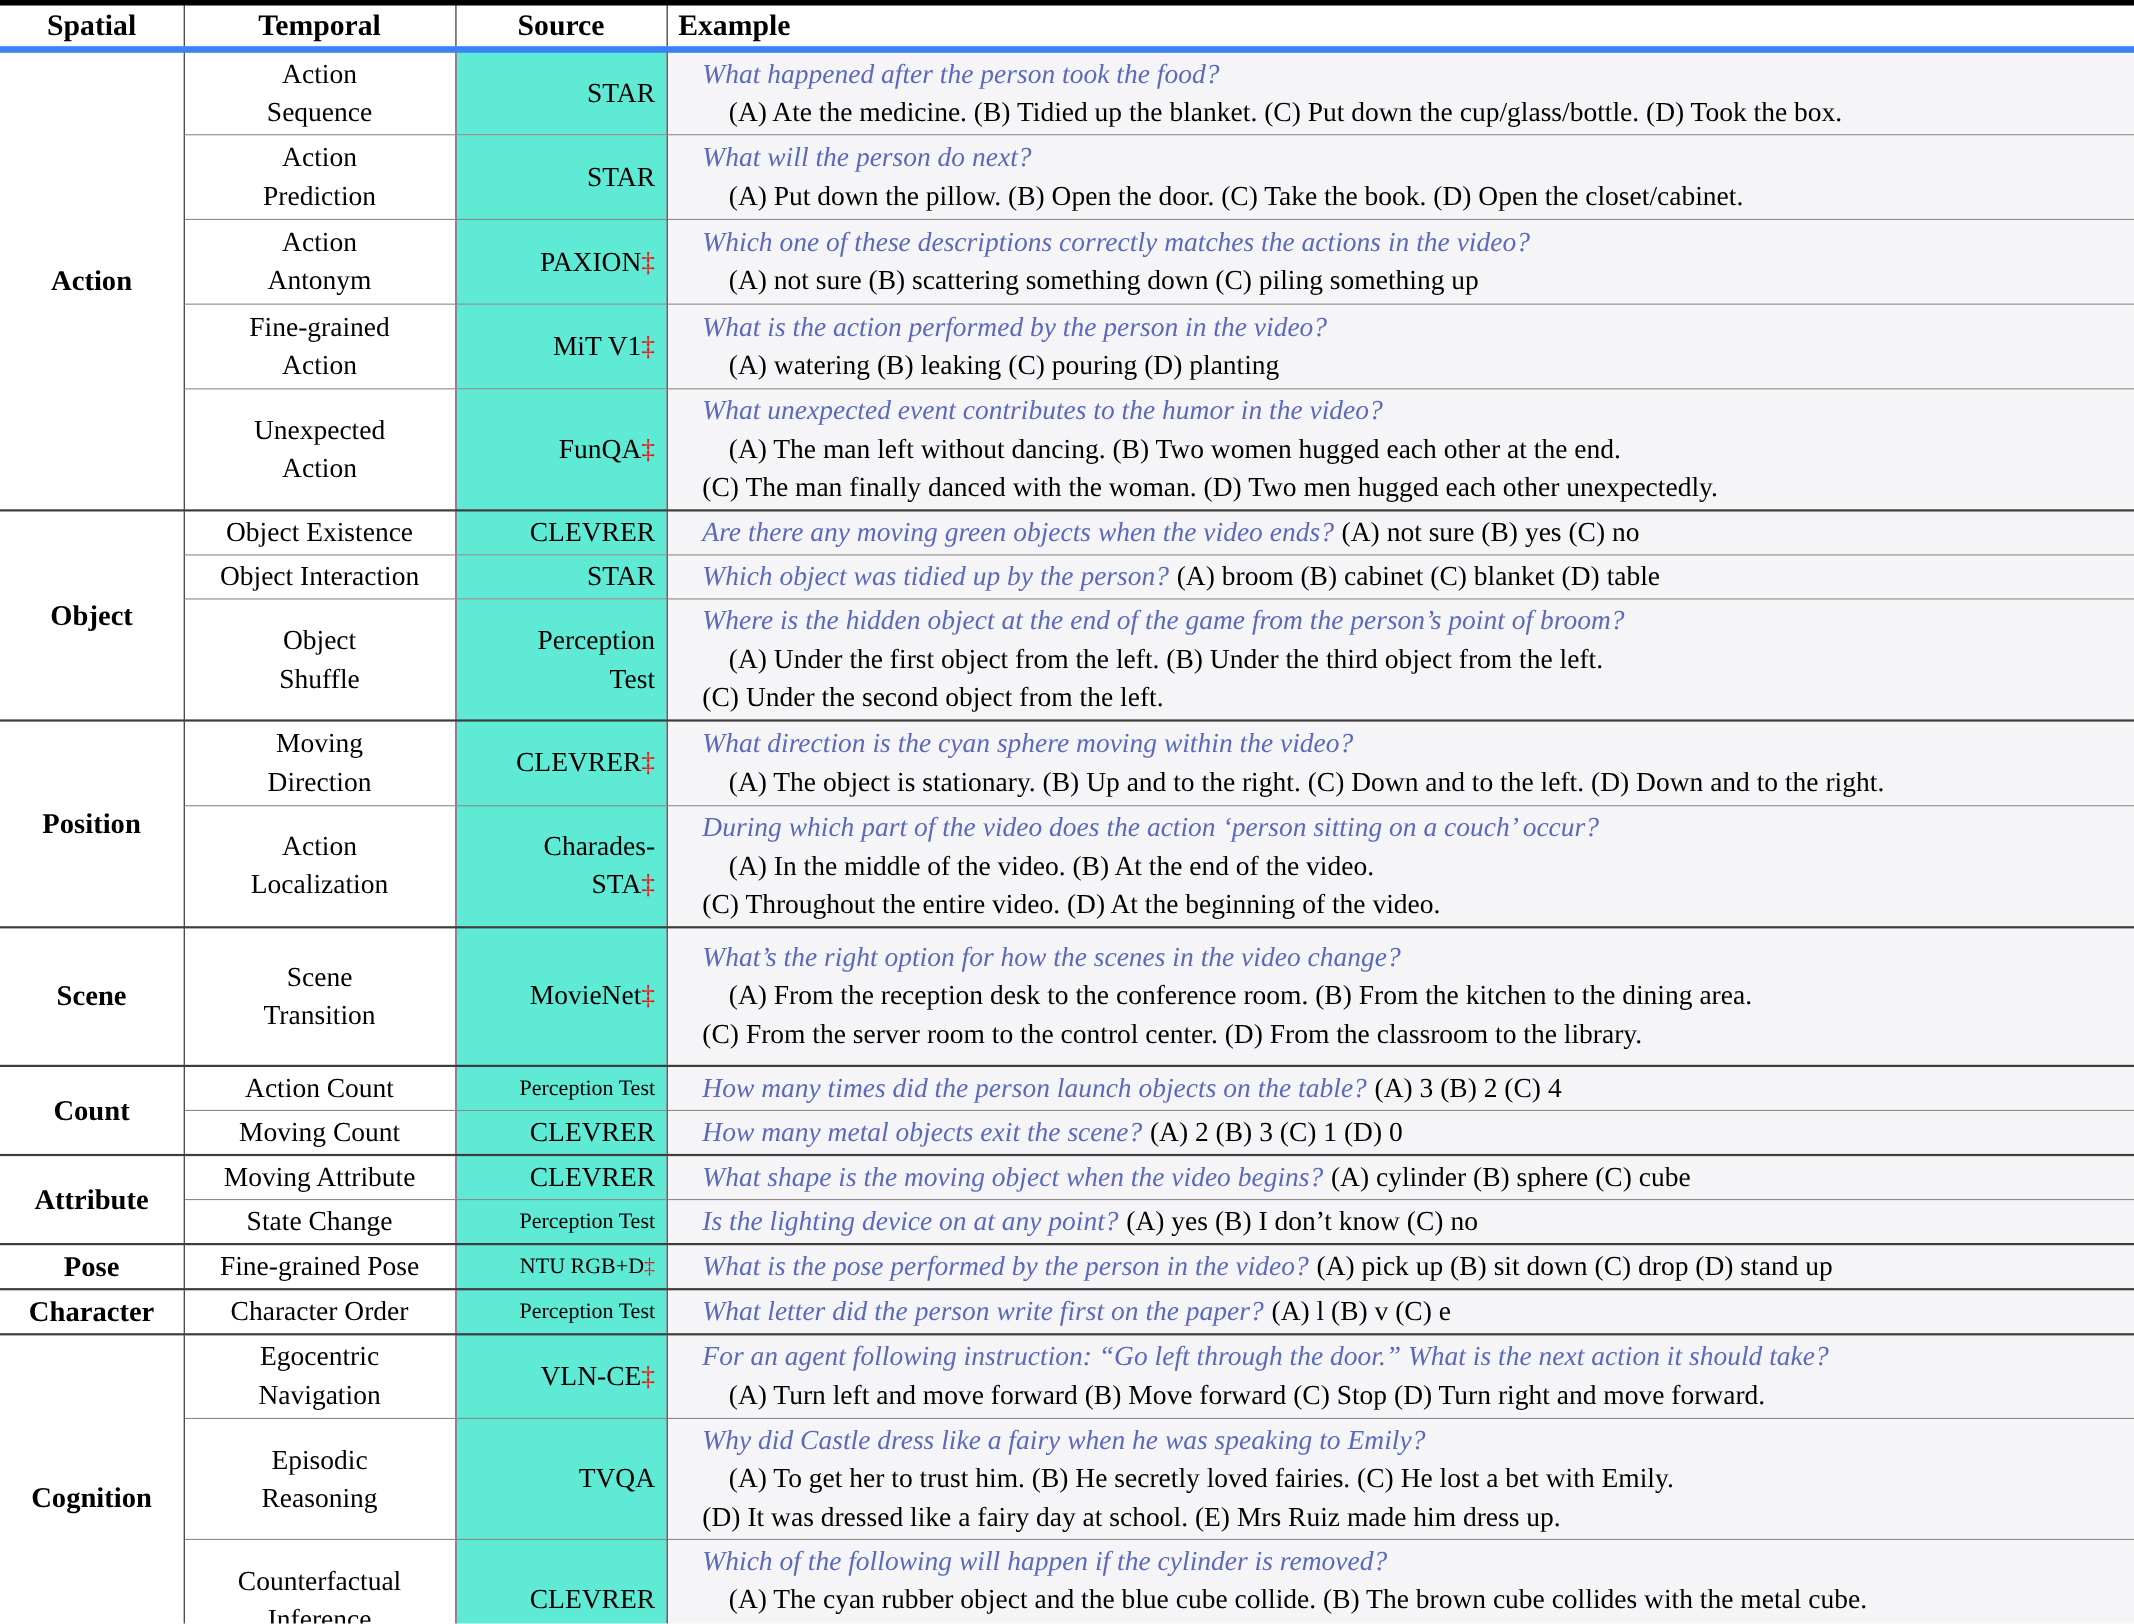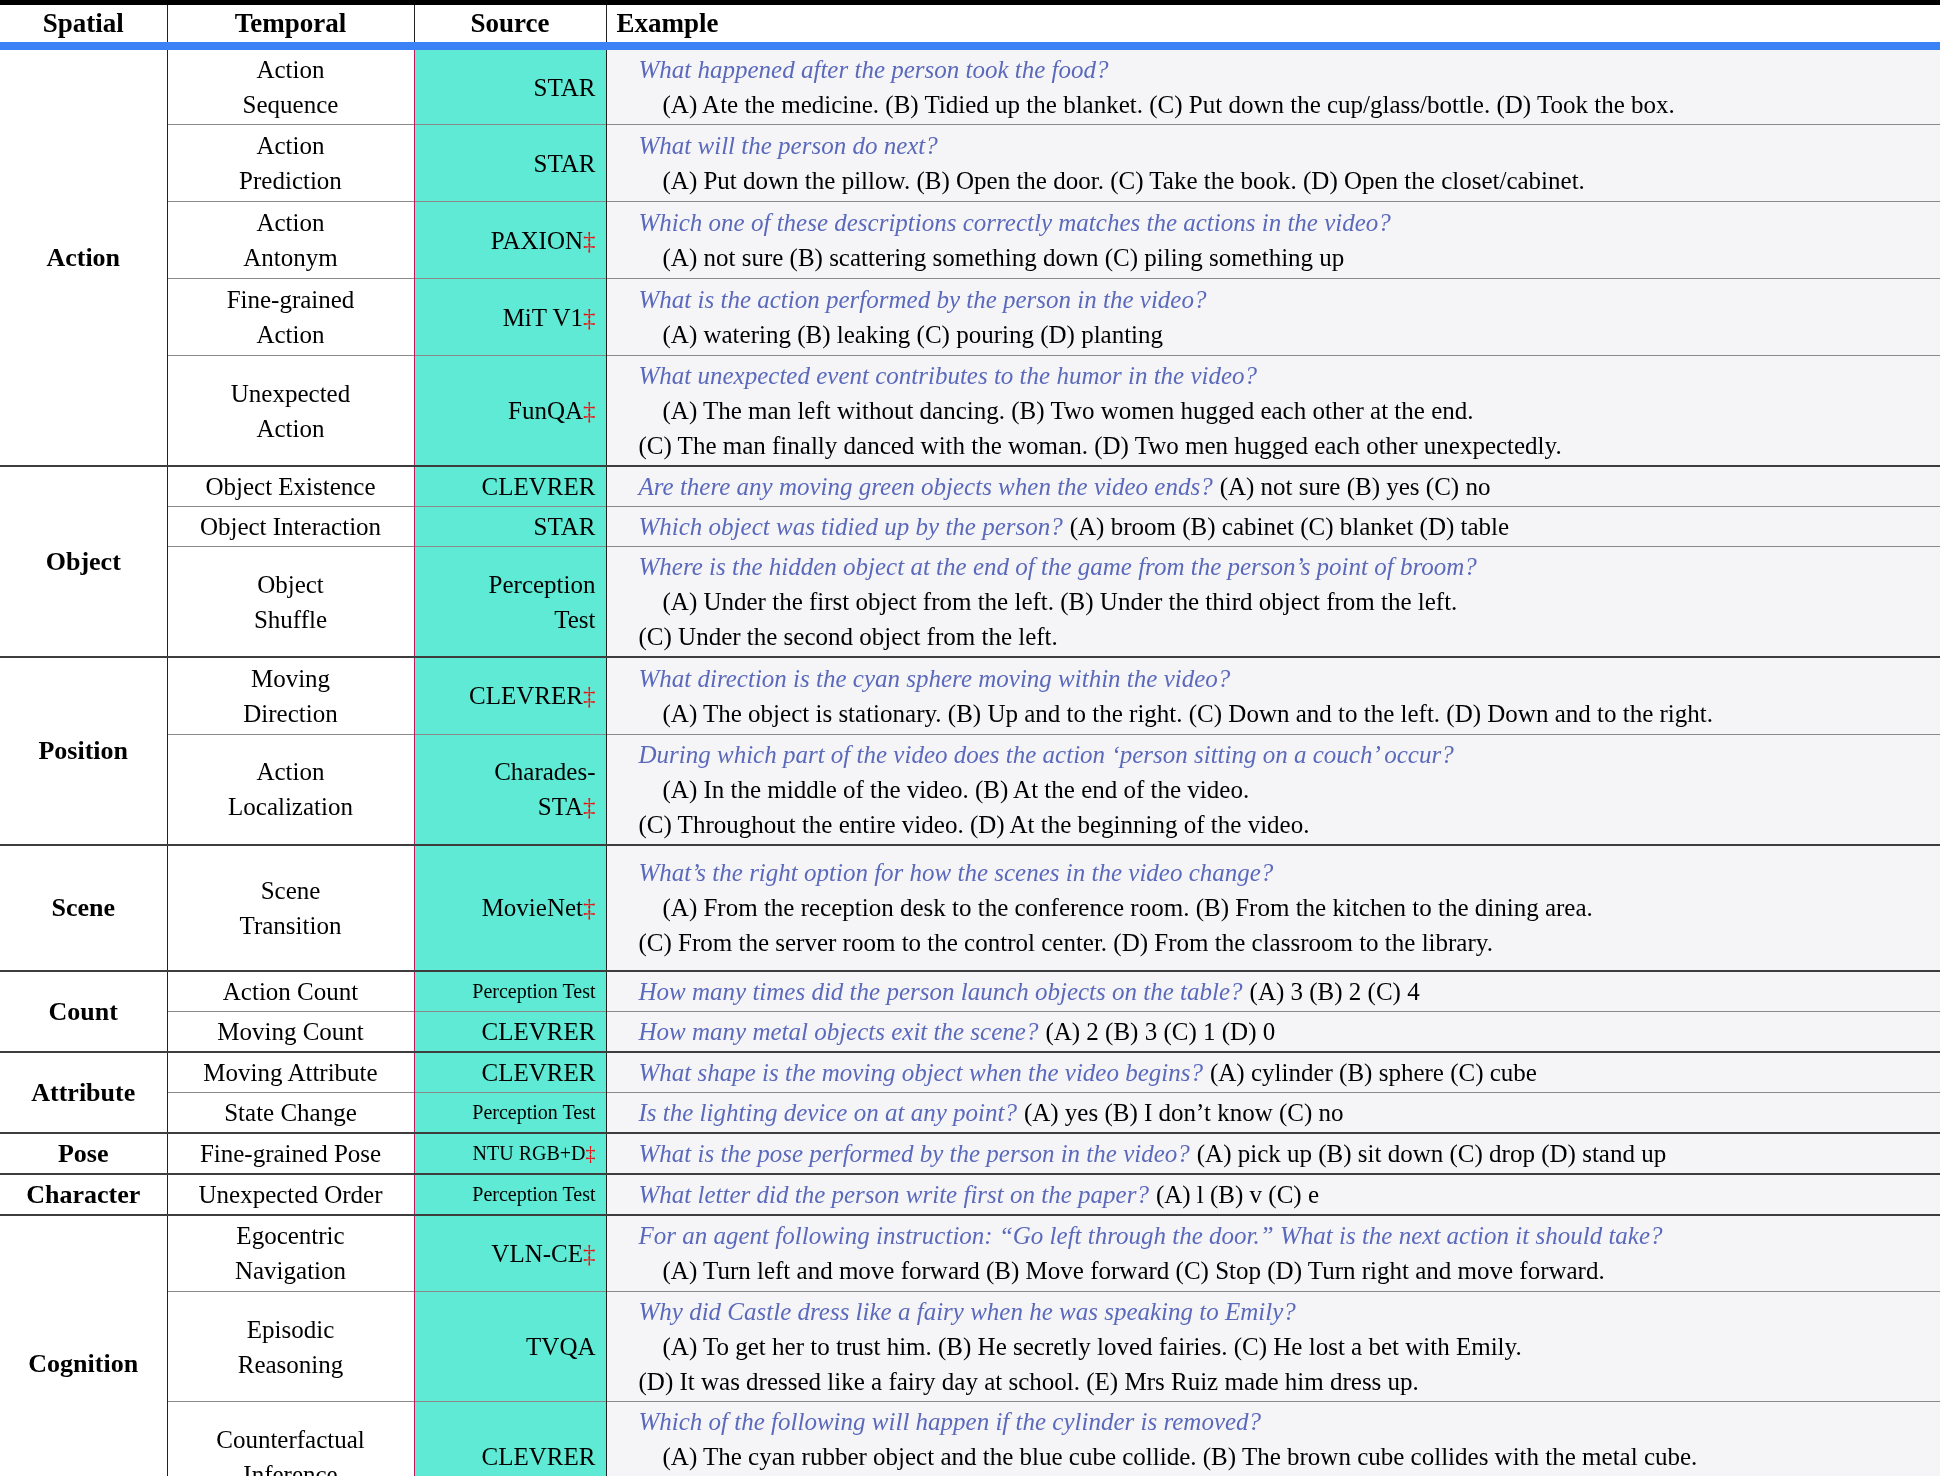--- a/index.html
+++ b/index.html
@@ -5,21 +5,21 @@
   html,body{margin:0;padding:0;background:#ffffff;}
   body{width:1940px;height:1476px;overflow:hidden;font-family:"Liberation Serif",serif;color:#000;}
   table{width:1940px;border-collapse:collapse;table-layout:fixed;
         border-top:5px solid #000;border-bottom:5px solid #000;border-right:1px solid #222;}
   col.c-spatial{width:167px;}
   col.c-temporal{width:247px;}
   col.c-source{width:192px;}
   col.c-example{width:1334px;}
   thead th{font-weight:bold;font-size:27px;height:37px;text-align:center;background:#fff;padding:0 10px;}
   thead th.left{text-align:left;}
-  thead{border-bottom:8px solid #3b82f6;}
+  thead{border-bottom:6px solid #3b82f6;}
   tbody{border-top:2px solid #3d3d3d;}
   tbody tr + tr td{border-top:1px solid #8a8a8a;}
   td{font-size:25px;line-height:35px;vertical-align:middle;padding:2px 10px;}
   .spatial{font-weight:bold;font-size:26px;text-align:center;background:#fff;}
   .temporal{text-align:center;white-space:pre-line;border-left:1px solid #222;background:#fff;}
   .source{text-align:right;white-space:pre-line;border-left:1px solid #be185d;background:#5eead4;}
   .source.small{font-size:20px;}
   th + th{border-left:1px solid #222;}
   .ex{background:#f5f5f8;border-left:1px solid #222;text-align:left;padding-left:32px;}
   .q{color:#5a69bb;font-style:italic;}
@@ -170,21 +170,21 @@
       <td class="spatial">Pose</td>
       <td class="temporal">Fine-grained Pose</td>
       <td class="source small"><span>NTU RGB+D</span><span class="dagger">‡</span></td>
       <td class="ex inline"><span class="q">What is the pose performed by the person in the video?</span><span class="a">(A) pick up (B) sit down (C) drop (D) stand up</span></td>
     </tr>
   </tbody>
 
   <tbody>
     <tr class="r1">
       <td class="spatial">Character</td>
-      <td class="temporal">Unexpected Order</td>
+      <td class="temporal">Character Order</td>
       <td class="source small"><span>Perception Test</span><span class="dagger"></span></td>
       <td class="ex inline"><span class="q">What letter did the person write first on the paper?</span><span class="a">(A) l (B) v (C) e</span></td>
     </tr>
   </tbody>
 
   <tbody>
     <tr class="r2">
       <td class="spatial" rowspan="3">Cognition</td>
       <td class="temporal">Egocentric
 Navigation</td>

